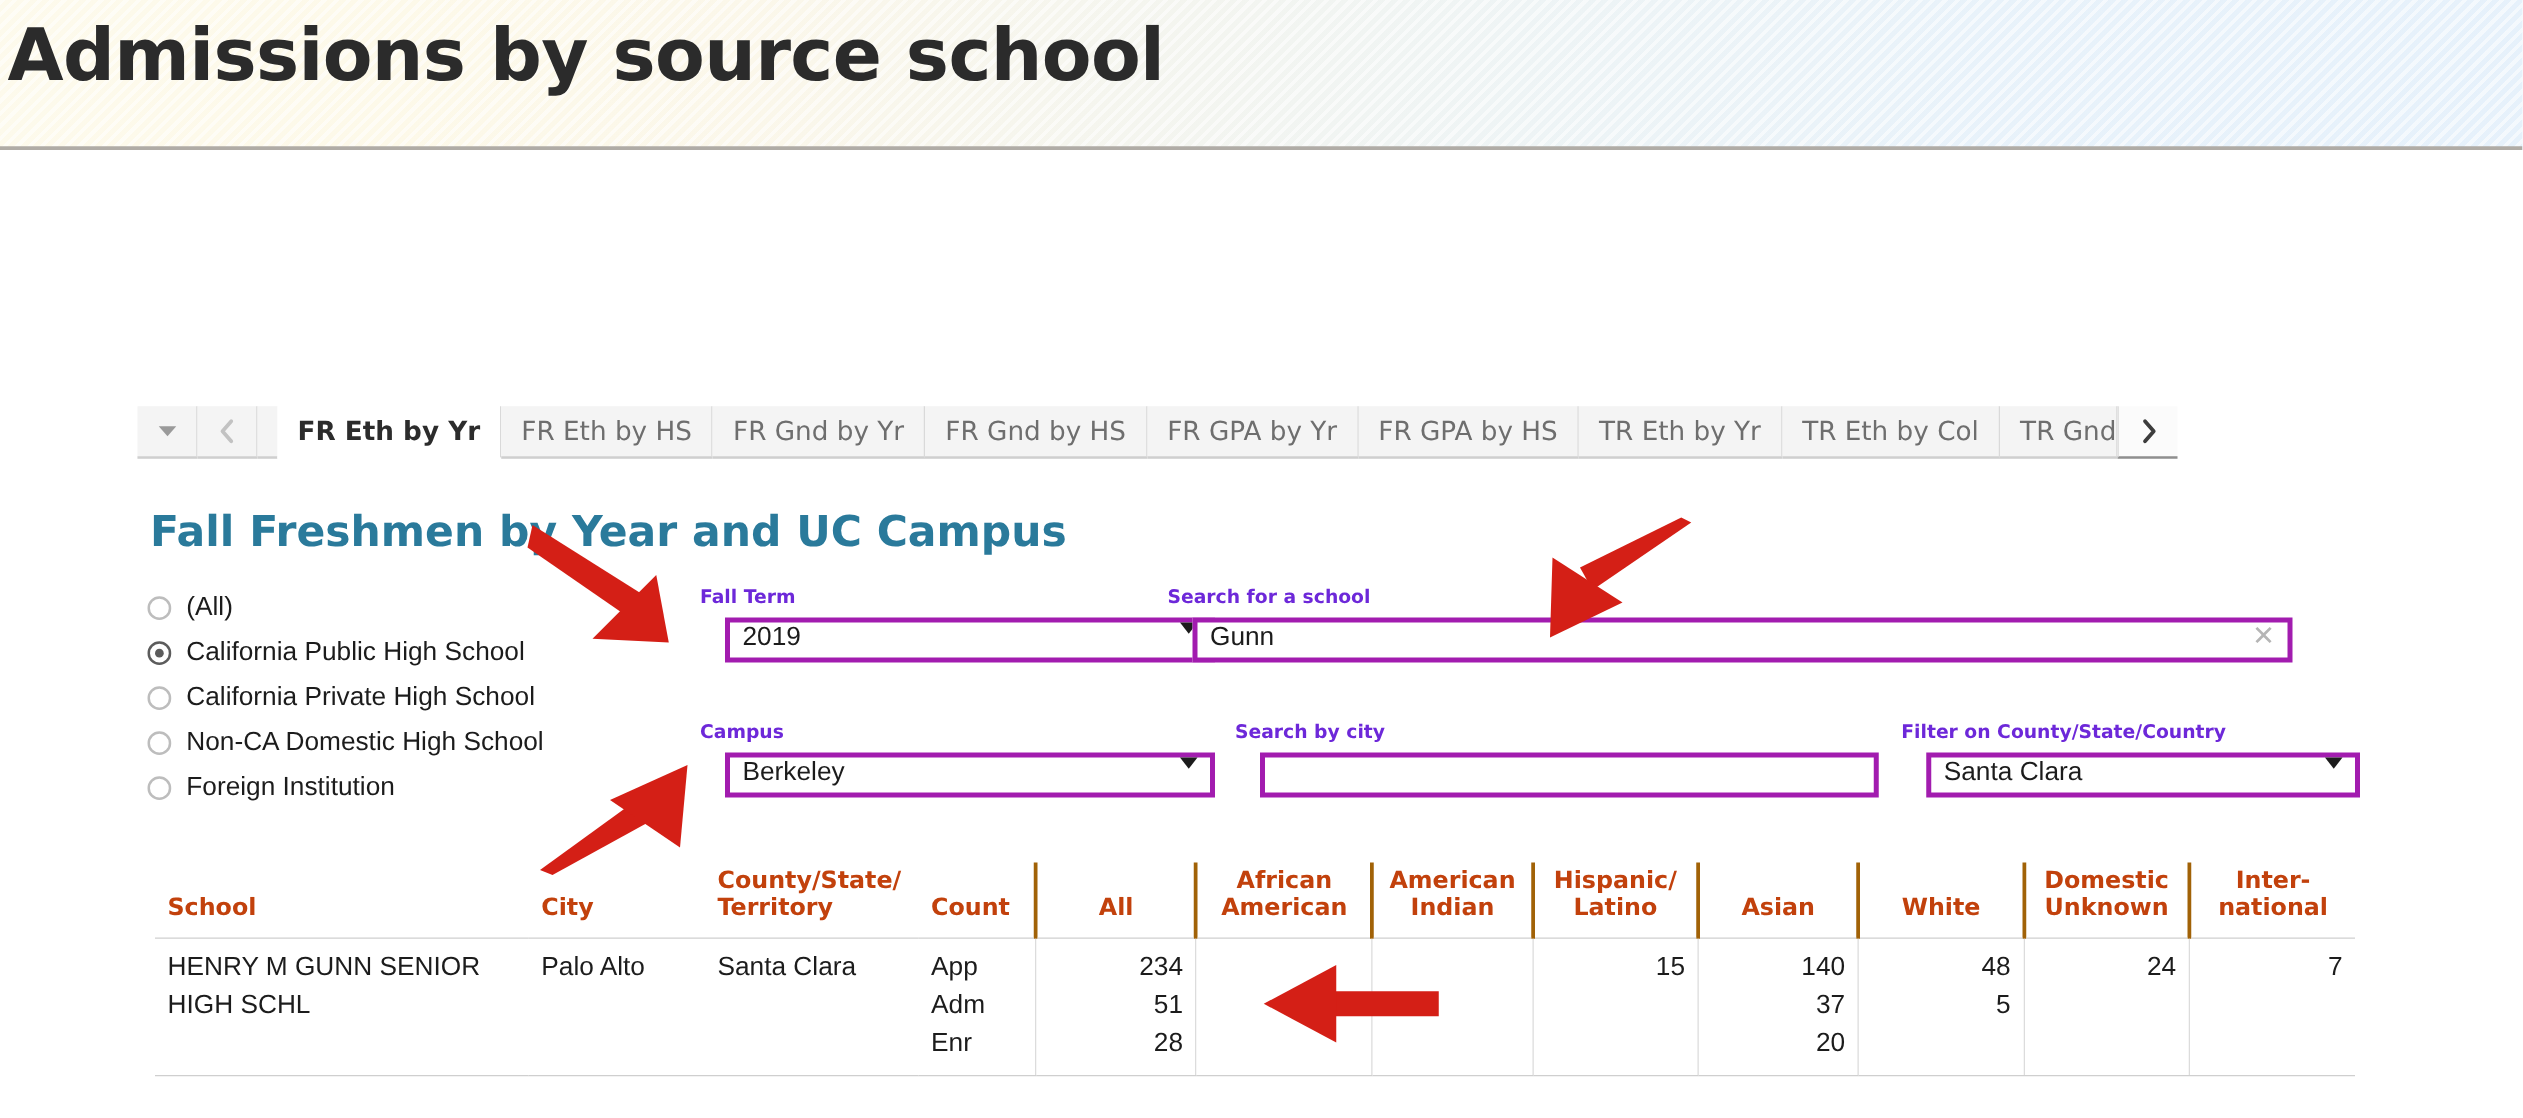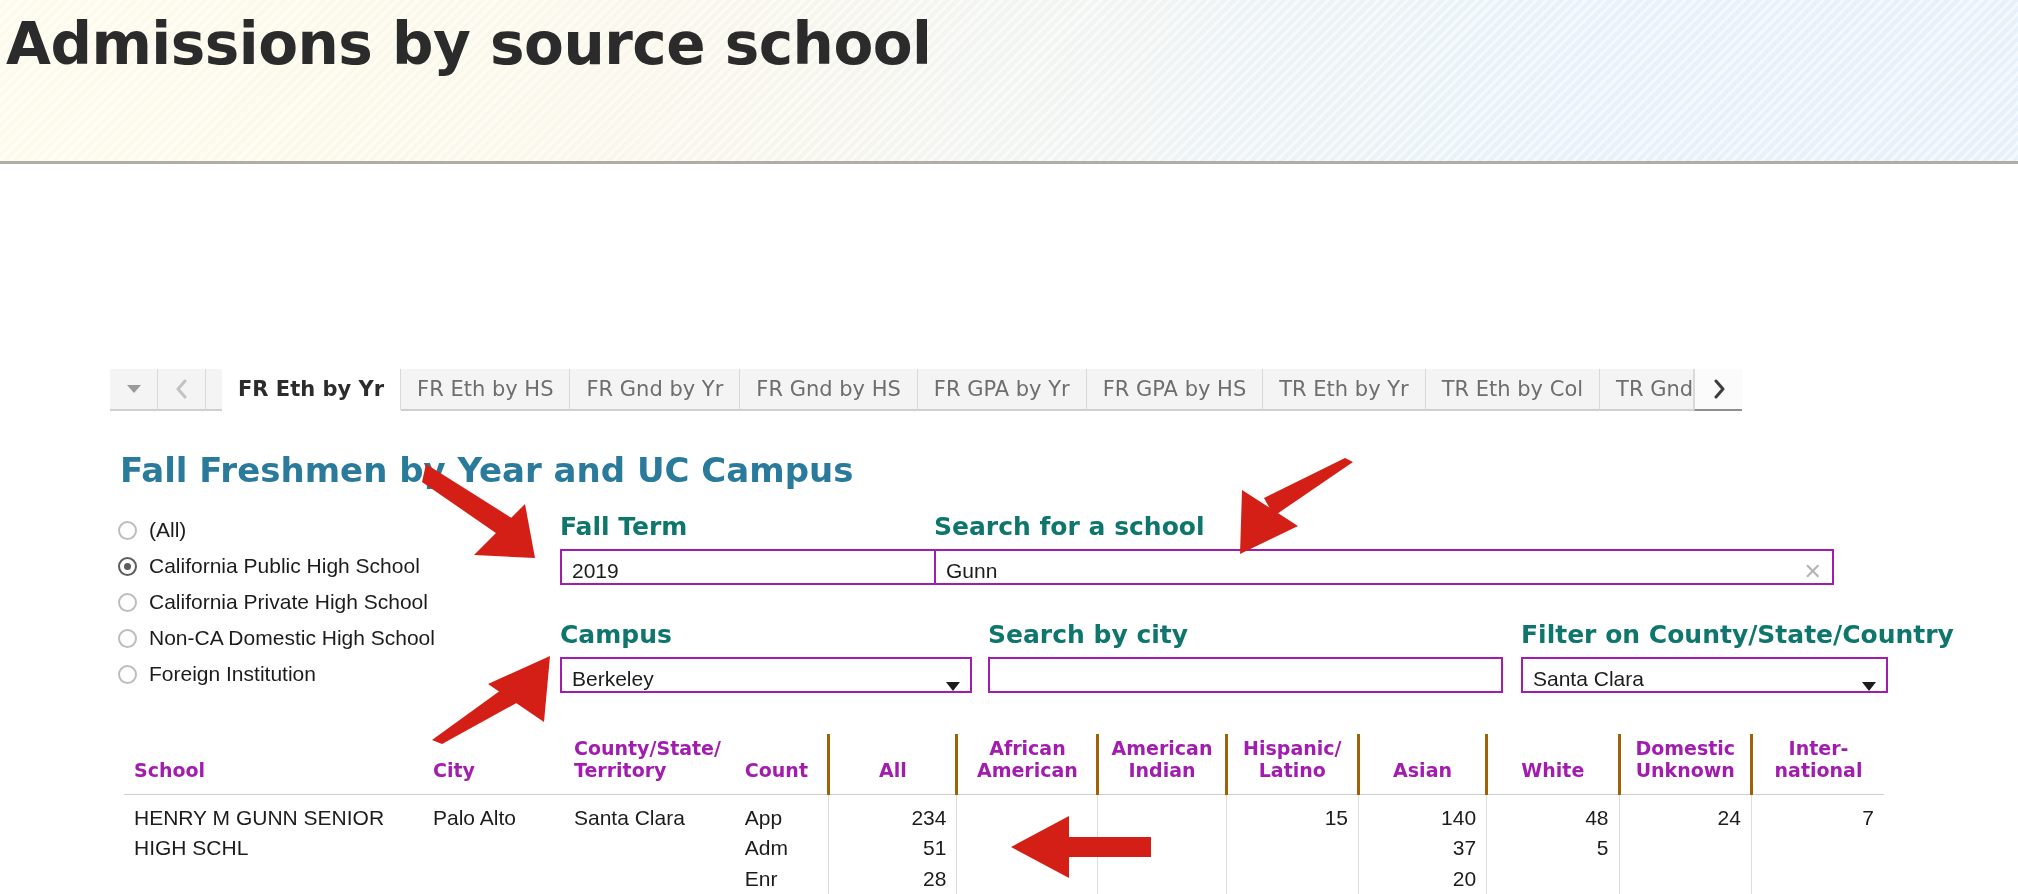--- a/index.html
+++ b/index.html
@@ -12,21 +12,21 @@
     height: 894px;
     overflow: hidden;
     font-family: "Liberation Sans", sans-serif;
     -webkit-font-smoothing: antialiased;
   }
 
   
   .banner {
     position: relative;
     width: 2018px;
-    height: 164px;
+    height: 120px;
     box-sizing: border-box;
     background:
       repeating-linear-gradient(135deg,
         rgba(255,255,255,0.55) 0px,
         rgba(255,255,255,0.55) 3px,
         rgba(255,255,255,0.0) 3px,
         rgba(255,255,255,0.0) 7px),
       linear-gradient(100deg,
         #fdfaec 0%,
         #fdf9e9 16%,
@@ -183,38 +183,39 @@
     font-size: 21px;
     color: #1c1c1c;
     font-family: "Liberation Sans", sans-serif;
     white-space: nowrap;
   }
 
   
   .field { position: absolute; }
   .field-label {
     font-family: "DejaVu Sans", sans-serif;
-    font-size: 25px;
+    font-size: 15px;
     font-weight: bold;
-    color: #0f766e;
+    color: #6d28d9;
     margin-bottom: 8px;
     white-space: nowrap;
     display: block;
   }
   .ctrl {
     height: 36px;
-    border: 2px solid #a21caf;
+    border: 4px solid #a21caf;
     background: #ffffff;
     box-sizing: border-box;
     display: flex;
-    align-items: flex-end;
+    align-items: flex-start;
     padding: 0 10px;
     font-size: 21px;
     color: #1c1c1c;
     position: relative;
+    margin-left: 20px;
   }
   .ctrl .val {
     flex: 1;
     white-space: nowrap;
     overflow: hidden;
   }
   .caret {
     width: 0; height: 0;
     border-left: 7px solid transparent;
     border-right: 7px solid transparent;
@@ -242,21 +243,21 @@
     left: 124px;
     top: 570px;
     width: 1760px;
     border-collapse: collapse;
     table-layout: fixed;
     font-family: "DejaVu Sans", sans-serif;
   }
   .tbl th {
     font-size: 19px;
     font-weight: bold;
-    color: #a21caf;
+    color: #c2410c;
     text-align: left;
     vertical-align: bottom;
     padding: 4px 10px 12px 10px;
     border-bottom: 1px solid #cfcfcf;
     line-height: 1.15;
   }
   .tbl th.ctr { text-align: center; }
   .tbl th.vl  { border-left: 3px solid #a16207; }
   .tbl td {
     font-size: 21px;

